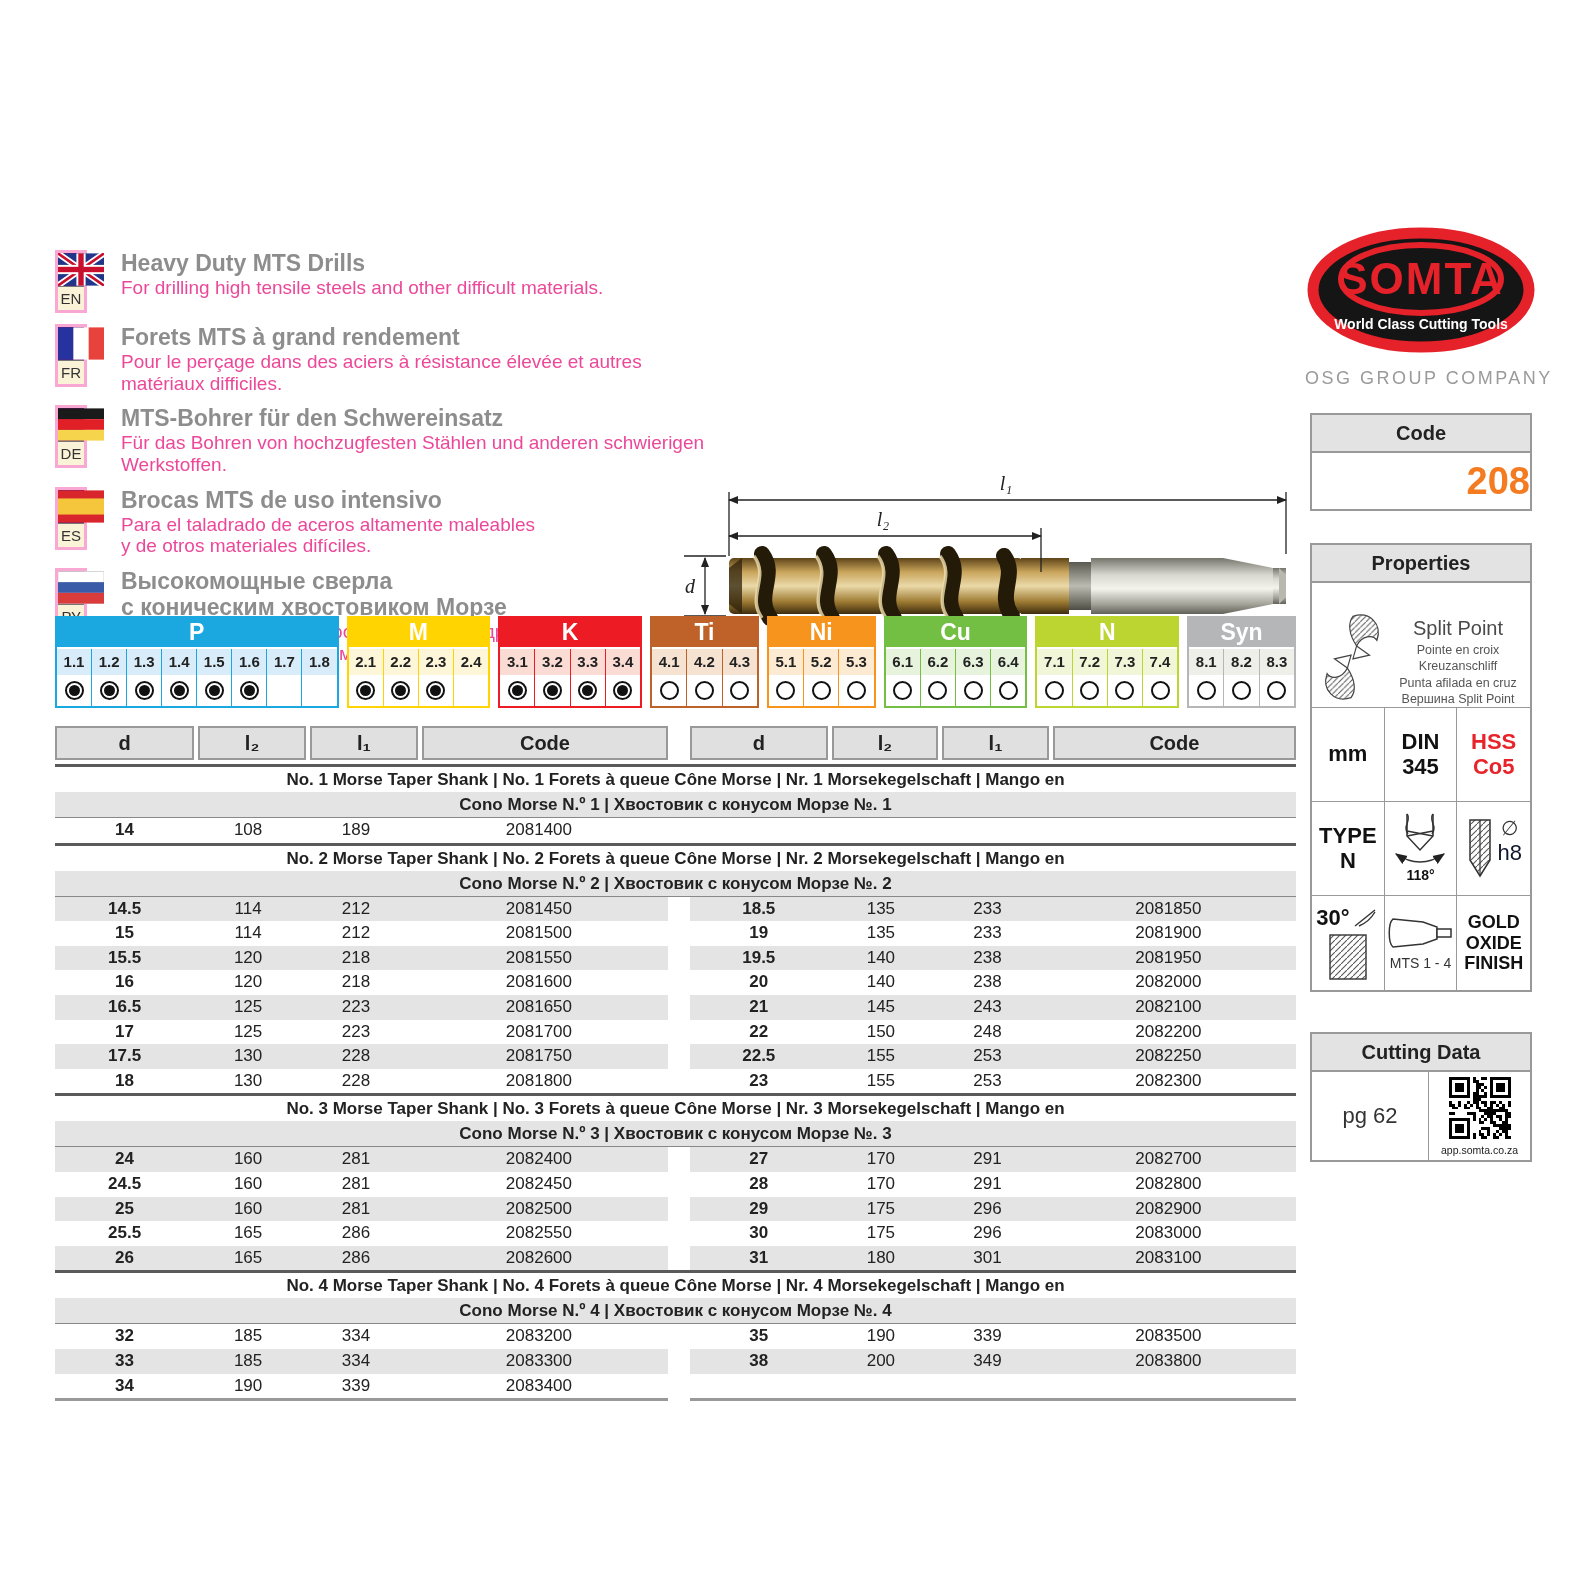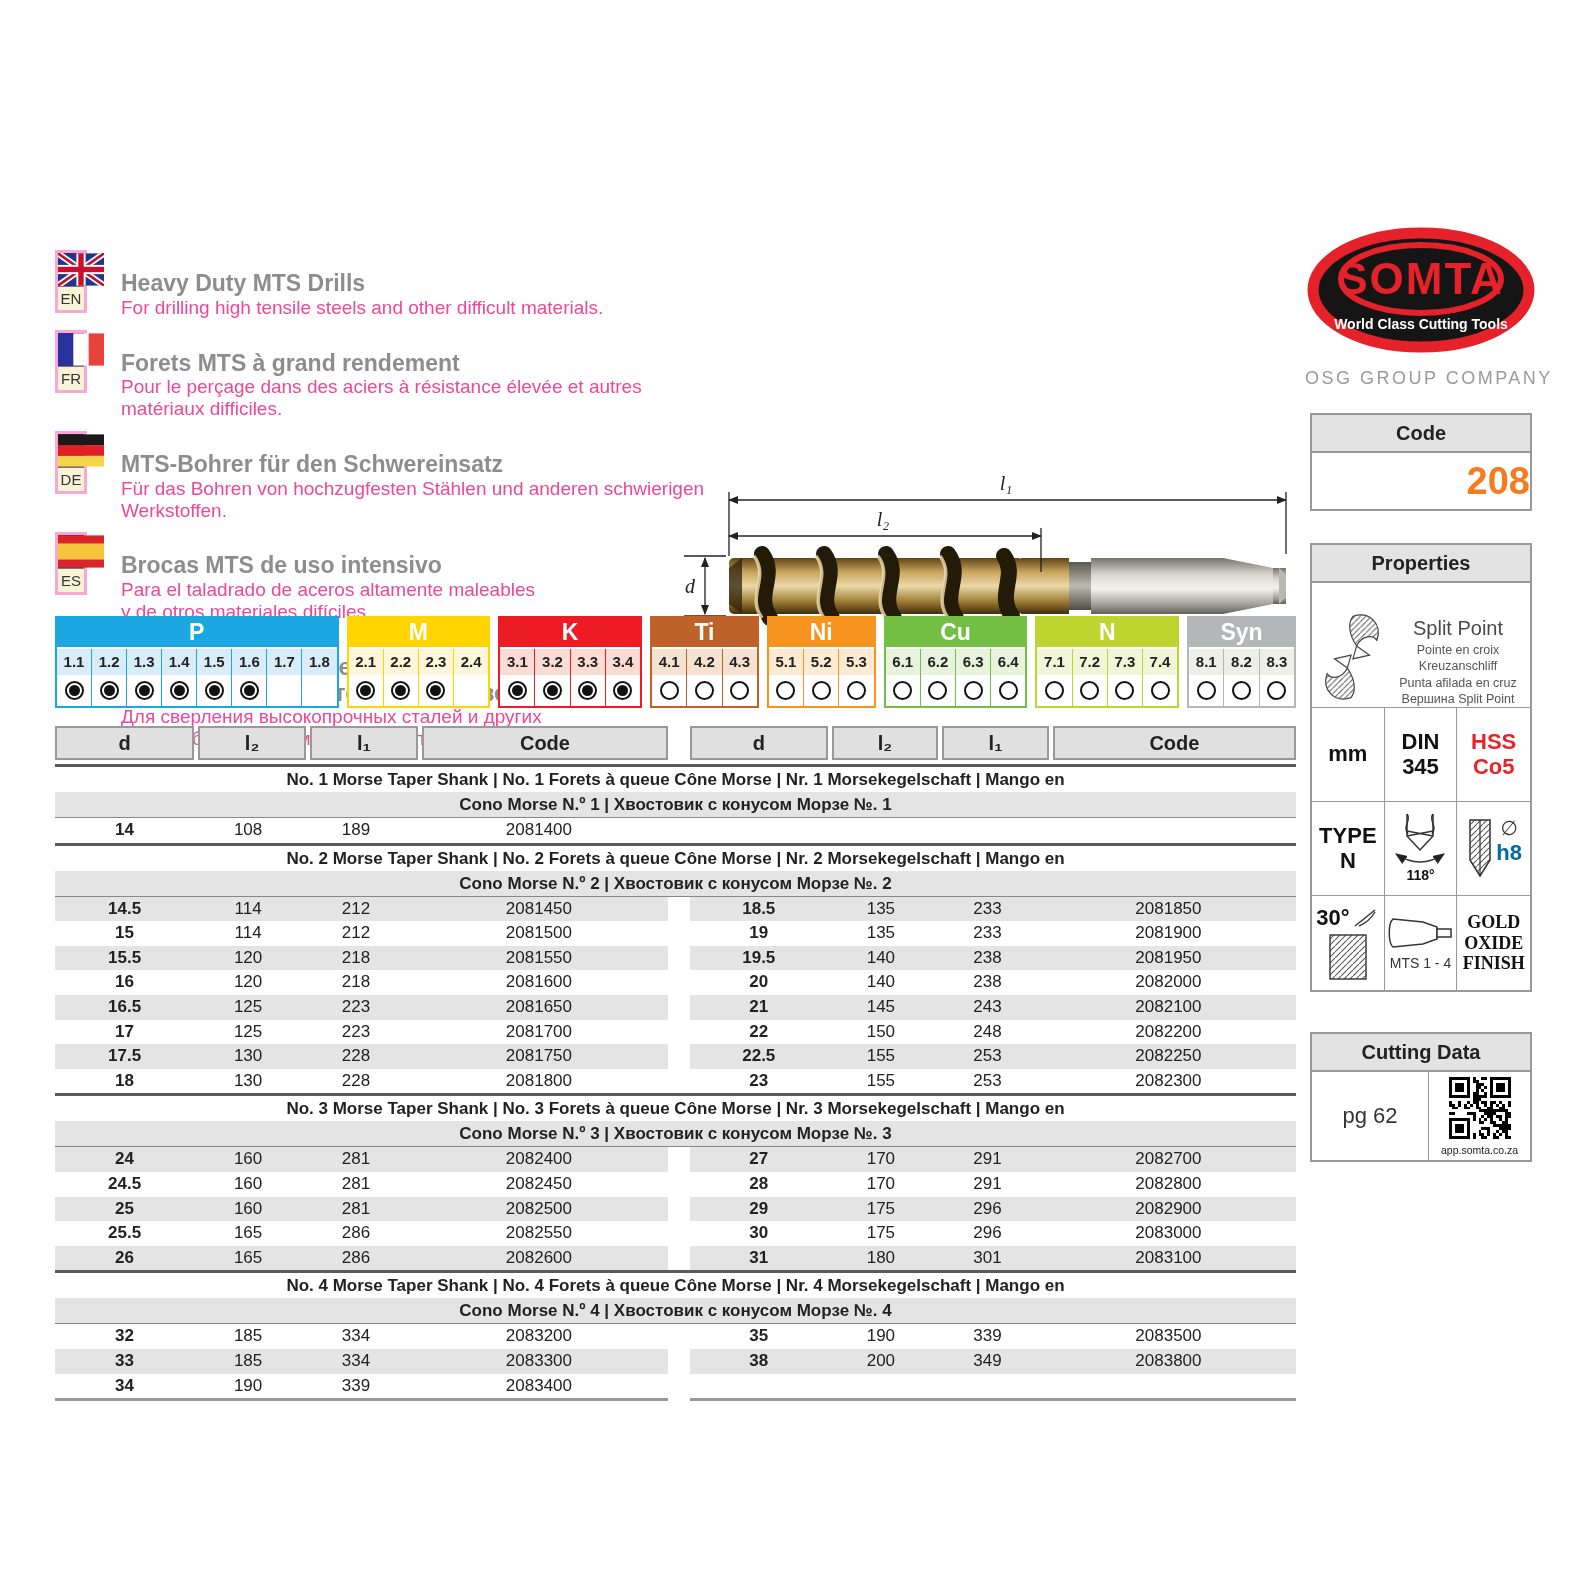--- a/index.html
+++ b/index.html
@@ -7,21 +7,21 @@
   .page{position:absolute;inset:0;}
 
   
   .langs{position:absolute;left:55px;top:250px;width:660px;display:flex;flex-direction:column;gap:11px;}
   .lang-item{display:flex;gap:16px;}
   .flagcol{flex:0 0 50px;}
   .flagbox{width:32px;border:3px solid #f9a8d4;box-sizing:border-box;background:#701a75;}
   .flag{display:block;width:46px;height:33px;}
   .flag svg{display:block;width:46px;height:33px;}
   .flaglabel{background:#FBF3D8;border-top:1px solid #777;height:23px;line-height:23px;text-align:center;font-size:15px;color:#333;}
-  .lang-text{padding-top:1px;margin-top:20px;}
+  .lang-text{padding-top:1px;}
   .lang-title{font-size:23px;font-weight:bold;color:#8D8D8D;line-height:1.12;white-space:pre-line;}
   .lang-desc{font-size:19px;color:#ec4899;line-height:1.15;white-space:pre-line;}
 
   
   .diagram{position:absolute;left:678px;top:436px;margin:0;}
   .dim{font-size:20px;font-style:italic;fill:#222;font-family:"Liberation Serif","DejaVu Serif",serif;}
 
   
   .brand{position:absolute;left:1305px;top:226px;width:232px;text-align:center;}
   .osg{margin-top:10px;font-size:18px;color:#9A9A9A;letter-spacing:2.5px;white-space:nowrap;}
@@ -37,25 +37,25 @@
   .splitcell{height:124px;display:flex;align-items:flex-end;padding:0 4px;box-sizing:border-box;gap:2px;}
   .splittext{flex:1;text-align:center;}
   .split-title{font-size:20px;color:#4A4A4A;margin-bottom:2px;}
   .split-line{font-size:12.5px;color:#555;line-height:1.3;}
   .pgrid{display:grid;grid-template-columns:1fr 1fr 1fr;grid-auto-rows:94px;border-top:1px solid #999;}
   .pcell{border-right:1px solid #999;border-bottom:1px solid #999;display:flex;flex-direction:column;align-items:center;justify-content:center;position:relative;}
   .pcell:nth-child(3n){border-right:none;}
   .pcell:nth-last-child(-n+3){border-bottom:none;}
   .pbig{font-weight:bold;font-size:22px;color:#111;line-height:1.12;}
   .red .pbig{color:#E8232A;}
-  .pmed{font-weight:bold;font-size:18px;color:#111;line-height:1.15;font-family:Liberation Serif, serif;}
+  .pmed{font-weight:bold;font-size:18px;color:#111;line-height:1.15;}
   .tiplabel{position:absolute;bottom:12px;left:0;right:0;text-align:center;font-weight:bold;font-size:14px;color:#111;}
   .tolrow{position:absolute;right:8px;top:14px;text-align:center;}
   .disym{display:block;font-size:20px;color:#333;}
-  .h8{display:block;font-weight:bold;font-size:22px;color:#0369a1;}
+  .h8{display:block;font-weight:normal;font-size:22px;color:#0f172a;}
   .h30row{display:flex;align-items:flex-start;gap:4px;margin-bottom:4px;}
   .mtslabel{font-size:14px;color:#333;margin-top:5px;}
 
   .cutbox{left:1310px;top:1032px;width:222px;}
   .cutbody{display:flex;height:88px;text-align:center;}
   .cutpage{flex:1.15;border-right:1px solid #999;display:flex;align-items:center;justify-content:center;font-size:22px;color:#333;}
   .cutqr{flex:1;display:flex;flex-direction:column;align-items:center;justify-content:center;gap:1px;}
   .qrcap{font-size:10.5px;color:#222;}
 
   

